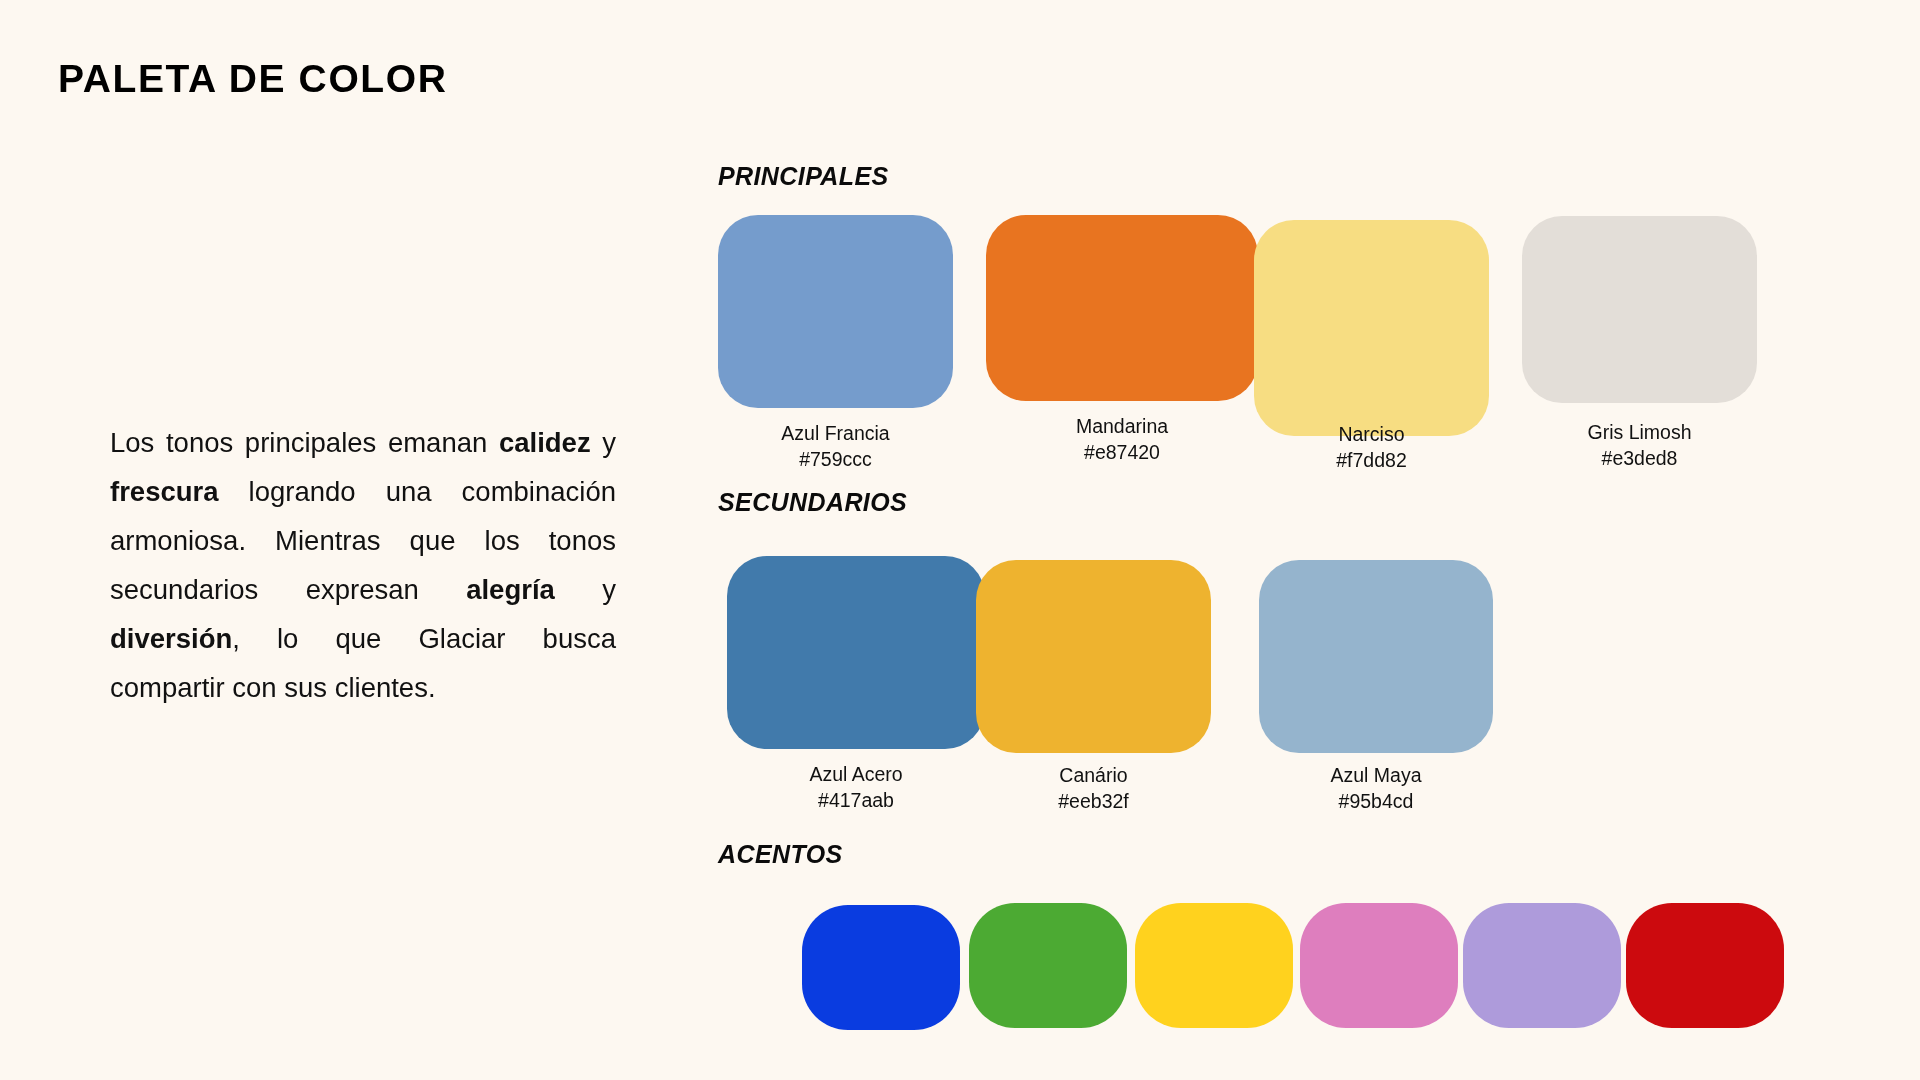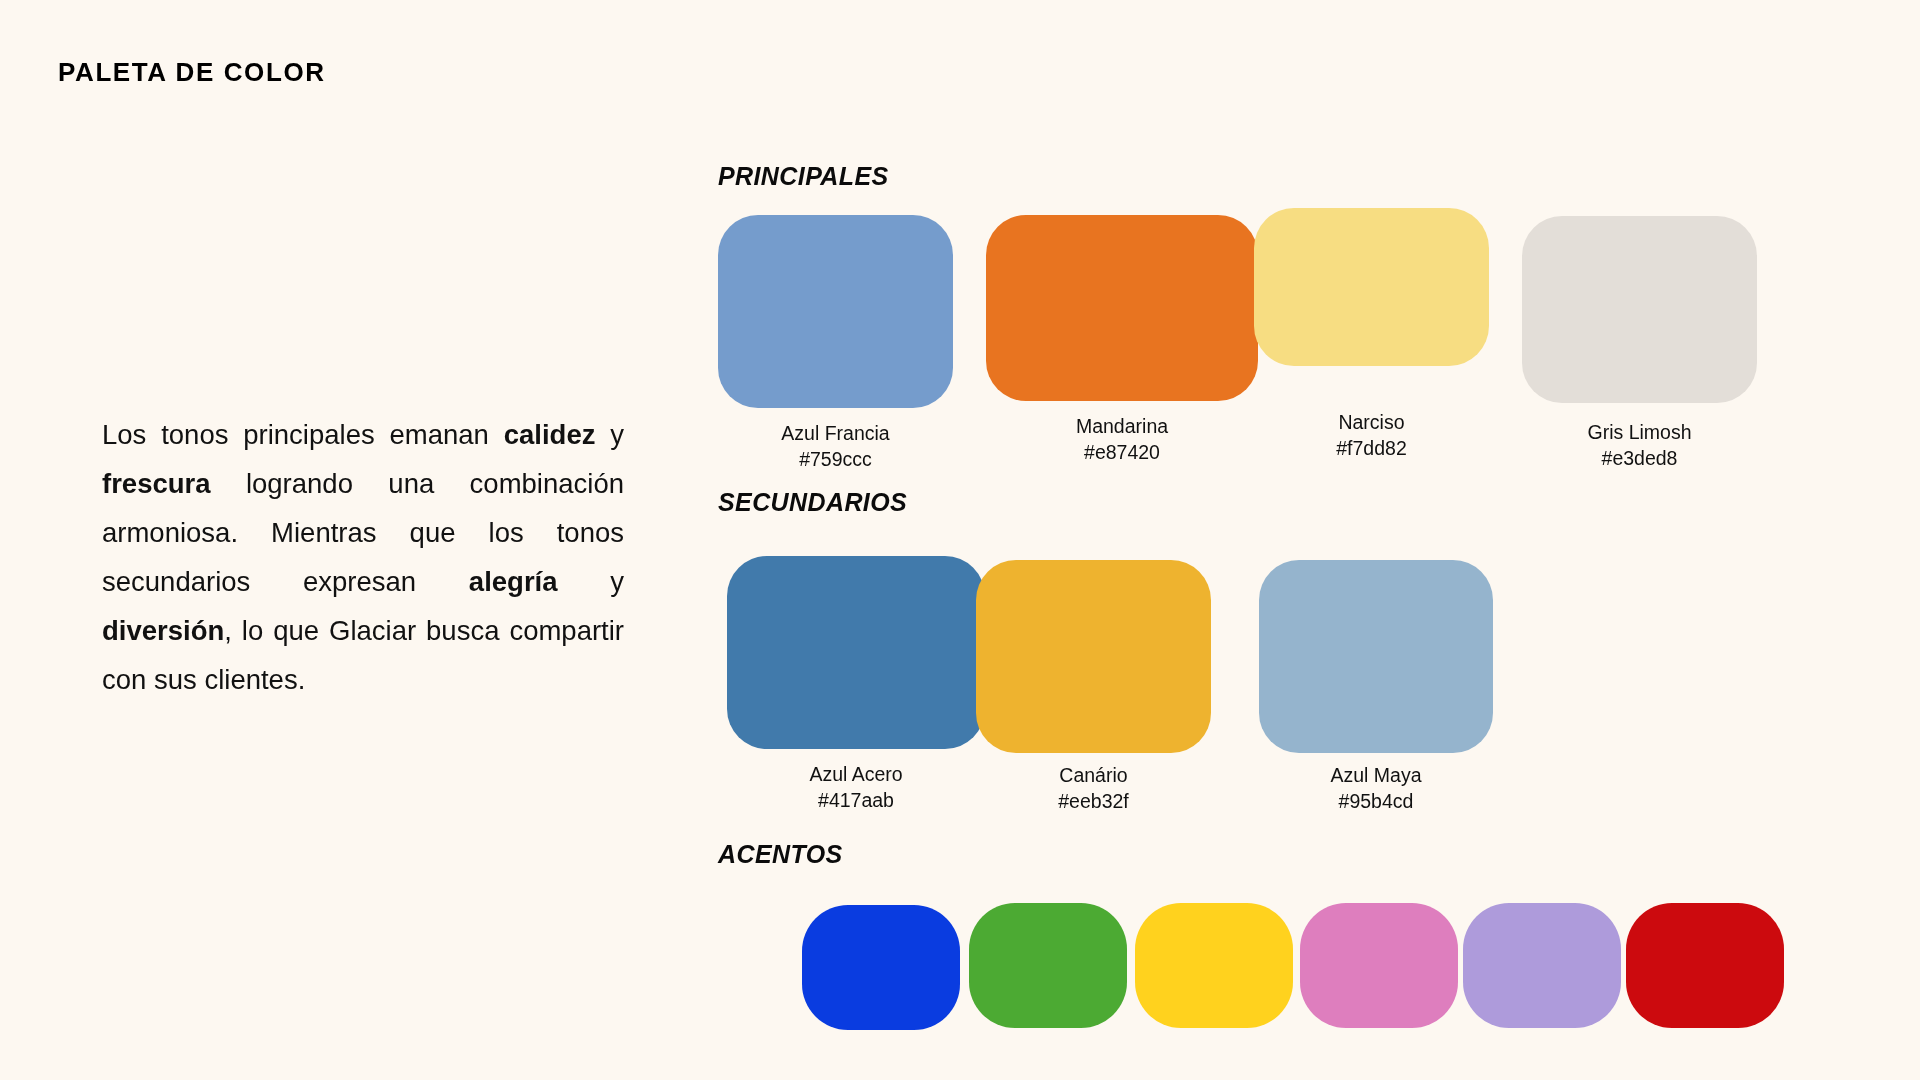--- a/index.html
+++ b/index.html
@@ -15,41 +15,41 @@
     color: #0d0d0d;
     overflow: hidden;
     position: relative;
   }
 
   
   .page-title {
     position: absolute;
     left: 58px;
     top: 57px;
-    font-size: 26px;
+    font-size: 39px;
     font-weight: 800;
     letter-spacing: 1.6px;
     color: #000000;
     white-space: nowrap;
   }
 
   
   .description-col {
     position: absolute;
     left: 94px;
     top: 402px;
     width: 538px;
   }
   .description-text {
     font-size: 27.5px;
     line-height: 49px;
     text-align: justify;
     text-justify: inter-word;
     color: #111111;
-    margin: 8px;
+    margin: 16px;
   }
   .description-text b { font-weight: 700; }
 
   
   .palette-col {
     position: absolute;
     left: 718px;
     top: 0;
     width: 1202px;
     height: 1080px;
@@ -125,21 +125,21 @@
     </div>
 
     <div class="swatch" style="left:268px; top:215px; width:272px; height:186px;">
       <span class="swatch-chip" style="background:#e87420;"></span>
       <div class="swatch-caption" style="top:198px;">
         <span class="swatch-name">Mandarina</span>
         <span class="swatch-hex">#e87420</span>
       </div>
     </div>
 
-    <div class="swatch" style="left:536px; top:208px; width:235px; height:158px;">
+    <div class="swatch" style="left:536px; top:220px; width:235px; height:216px;">
       <span class="swatch-chip" style="background:#f7dd82;"></span>
       <div class="swatch-caption" style="top:201px;">
         <span class="swatch-name">Narciso</span>
         <span class="swatch-hex">#f7dd82</span>
       </div>
     </div>
 
     <div class="swatch" style="left:804px; top:216px; width:235px; height:187px;">
       <span class="swatch-chip" style="background:#e3ded8;"></span>
       <div class="swatch-caption" style="top:203px;">

